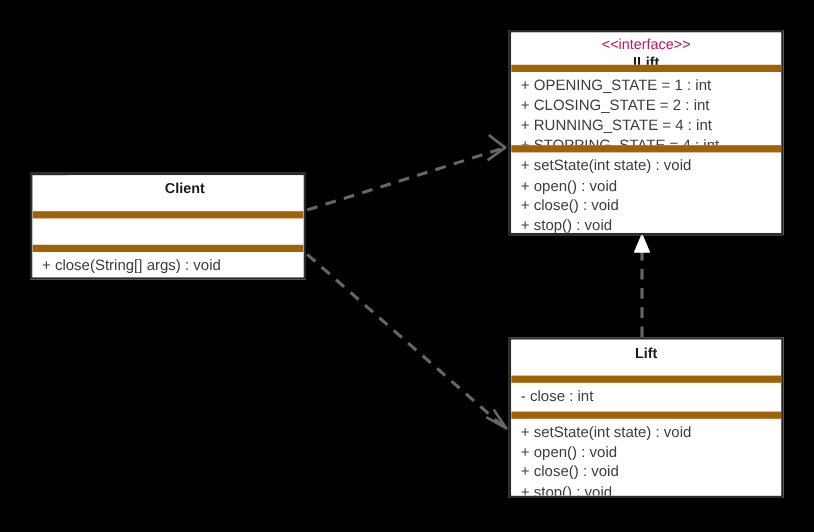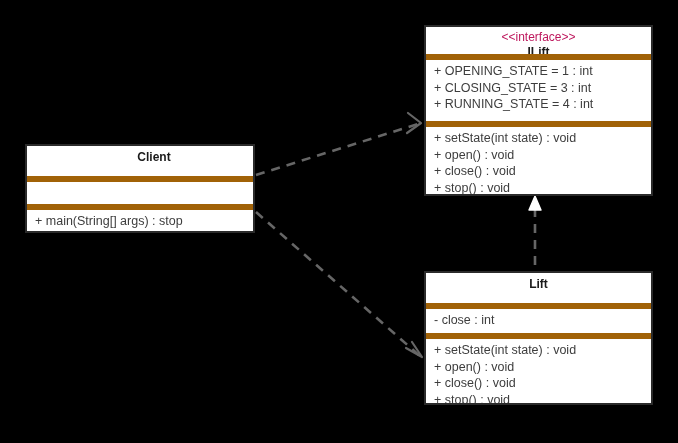--- a/index.html
+++ b/index.html
@@ -100,44 +100,45 @@
       <path d="M 535 196 L 541 210 L 529 210 Z" fill="#ffffff" stroke="#ffffff" stroke-width="1.4" stroke-linejoin="round"></path>
     </g>
   </svg>
 
   <div class="uml-box" style="left:25px; top:144px; width:230px; height:89px;">
     <div class="compartment c-title" style="height:30px;margin-left:28px;">
       <span>Client</span>
     </div>
     <div class="compartment c-empty" style="height:28px;"></div>
     <div class="compartment c-members" style="height:29px;">
-      <div class="member">+ main(String[] args) : stop</div>
+      <div class="member">+ close(String[] args) : void</div>
     </div>
   </div>
 
   <div class="uml-box" style="left:424px; top:25px; width:229px; height:171px;">
     <div class="compartment c-title" style="height:27px; padding-top:2px;">
       <span class="stereotype">&lt;&lt;interface&gt;&gt;</span>
       <span class="iname-underline">ILift</span>
     </div>
     <div class="compartment c-members" style="height:67px;">
       <div class="member">+ OPENING_STATE = 1 : int</div>
-      <div class="member">+ CLOSING_STATE = 3 : int</div>
+      <div class="member">+ CLOSING_STATE = 2 : int</div>
       <div class="member">+ RUNNING_STATE = 4 : int</div>
+      <div class="member">+ STOPPING_STATE = 4 : int</div>
     </div>
     <div class="compartment c-members" style="height:77px;">
       <div class="member">+ setState(int state) : void</div>
       <div class="member">+ open() : void</div>
       <div class="member">+ close() : void</div>
       <div class="member">+ stop() : void</div>
       <div class="member">+ run() : void</div>
     </div>
   </div>
 
-  <div class="uml-box" style="left:424px; top:271px; width:229px; height:134px;">
+  <div class="uml-box" style="left:424px; top:281px; width:229px; height:134px;">
     <div class="compartment c-title" style="height:30px;">
       <span>Lift</span>
     </div>
     <div class="compartment c-members" style="height:30px;">
       <div class="member">- close : int</div>
     </div>
     <div class="compartment c-members" style="height:74px;">
       <div class="member">+ setState(int state) : void</div>
       <div class="member">+ open() : void</div>
       <div class="member">+ close() : void</div>

